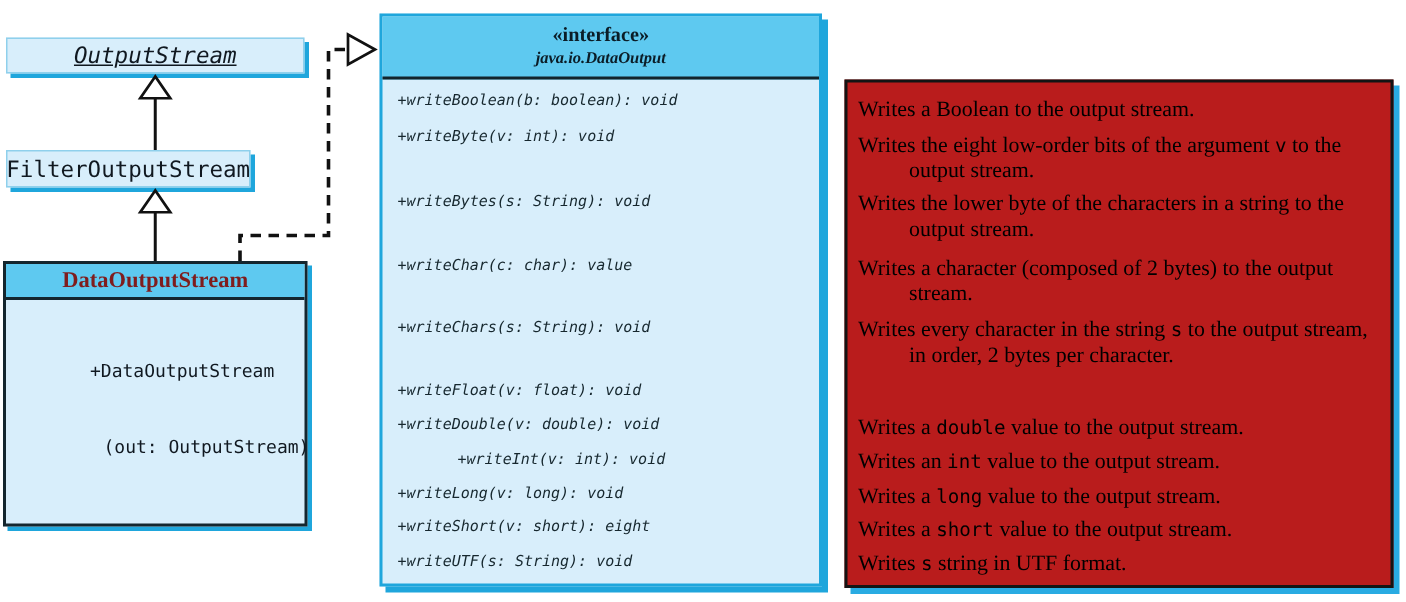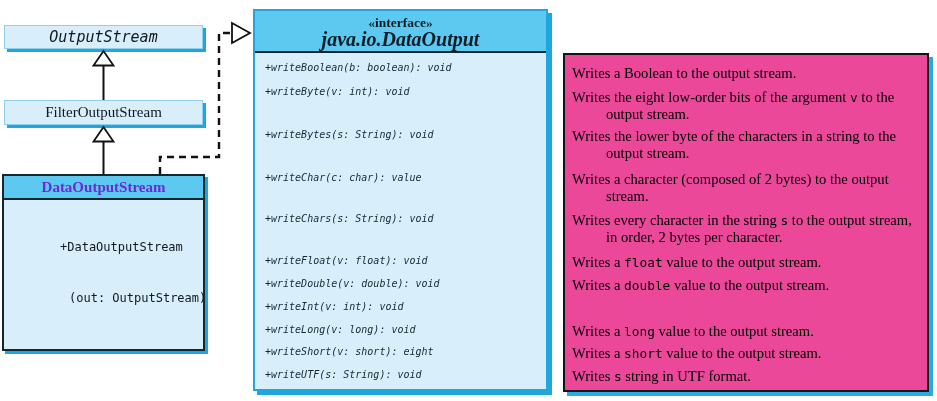--- a/index.html
+++ b/index.html
@@ -21,35 +21,35 @@
   
   .cls-box{
     position:absolute;
     background:var(--body-blue);
     border:1px solid #8fd0ec;
     box-shadow:3px 3px 0 var(--accent-cyan);
     display:flex;align-items:center;justify-content:center;
     font-family:"DejaVu Sans Mono", monospace;
     font-size:15px;color:var(--ink);
   }
-  .cls-box.italic{font-style:italic;}
+  .cls-box.italic{font-style:italic;text-decoration:underline;}
   #box-outputstream{left:4px;top:25px;width:199px;height:24px;}
-  #box-filteroutputstream{left:4px;top:100px;width:199px;height:25px;font-family:Liberation Serif, serif;}
+  #box-filteroutputstream{left:4px;top:100px;width:163px;height:25px;}
   #box-dataoutputstream{
     position:absolute;left:2px;top:174px;width:203px;
     border:2px solid var(--border-dark);
     box-shadow:3px 3px 0 var(--accent-cyan);
     background:var(--body-blue);
   }
   #box-dataoutputstream .hd{
     background:var(--header-blue);
     border-bottom:2px solid var(--border-dark);
     text-align:center;
     font-family:"Liberation Serif", serif;
-    font-weight:bold;font-size:15px;color:#6d28d9;
+    font-weight:bold;font-size:15px;color:#7f1d1d;
     padding:3px 0 2px 0;
   }
   #box-dataoutputstream .bd{
     padding:5px 4px 8px 20px;
     font-family:"DejaVu Sans Mono", monospace;
     font-size:12px;color:var(--ink);
     line-height:17px;white-space:pre;margin-left:36px;
   }
   #box-dataoutputstream .bd .member-line:nth-child(2){padding-left:9px;}
   
@@ -60,31 +60,31 @@
     box-shadow:4px 4px 0 var(--accent-cyan);
   }
   .iface-box .hd{
     background:var(--header-blue);
     border-bottom:2px solid #12242c;
     text-align:center;
     padding:4px 0 3px 0;
     color:#0b1d27;
   }
   .iface-box .stereotype{font-weight:bold;font-size:13.5px;line-height:16px;}
-  .iface-box .iface-name{font-weight:bold;font-style:italic;font-size:20px;line-height:17px;}
+  .iface-box .iface-name{font-weight:bold;font-style:italic;font-size:11px;line-height:17px;}
   .method-line{
     position:absolute;left:10px;right:4px;
     font-family:"DejaVu Sans Mono", monospace;
     font-style:italic;font-size:10px;line-height:17px;
     color:#16272e;white-space:nowrap;
   }
   
   .desc-box{
     position:absolute;left:563px;top:53px;width:366px;height:339px;
-    background:#ec4899;
+    background:#b91c1c;
     border:2px solid #141414;
     box-shadow:4px 4px 0 #29ABE2;
   }
   .desc-row{
     position:absolute;left:7px;right:4px;
     font-family:"Liberation Serif", serif;
     font-size:14.6px;line-height:17px;color:#000;
     padding-left:34px;text-indent:-34px;
   }
   .desc-row .code{
@@ -136,33 +136,33 @@
       <div class="iface-name">java.io.DataOutput</div>
     </div>
     <div id="method-list">
         <div class="method-line" style="top: 48px;">+writeBoolean(b: boolean): void</div>
         <div class="method-line" style="top: 72px;">+writeByte(v: int): void</div>
         <div class="method-line" style="top: 115px;">+writeBytes(s: String): void</div>
         <div class="method-line" style="top: 158px;">+writeChar(c: char): value</div>
         <div class="method-line" style="top: 199px;">+writeChars(s: String): void</div>
         <div class="method-line" style="top: 241px;">+writeFloat(v: float): void</div>
         <div class="method-line" style="top: 264px;">+writeDouble(v: double): void</div>
-        <div class="method-line" style="top: 287px;">+writeInt(v: int): void</div>
+        <div class="method-line" style="top: 287px; margin-left: 40px;">+writeInt(v: int): void</div>
         <div class="method-line" style="top: 310px;">+writeLong(v: long): void</div>
         <div class="method-line" style="top: 332px;">+writeShort(v: short): eight</div>
         <div class="method-line" style="top: 355px;">+writeUTF(s: String): void</div>
       </div>
   </div>
 
   <div class="desc-box" id="desc-box">
       <div class="desc-row" style="top: 10px;"><span>Writes a Boolean to the output stream.</span></div>
       <div class="desc-row" style="top: 34px;"><span>Writes the eight low-order bits of the argument </span><span class="code">v</span><span> to the output stream.</span></div>
       <div class="desc-row" style="top: 73px;"><span>Writes the lower byte of the characters in a string to the output stream.</span></div>
       <div class="desc-row" style="top: 116px;"><span>Writes a character (composed of 2 bytes) to the output stream.</span></div>
       <div class="desc-row" style="top: 157px;"><span>Writes every character in the string </span><span class="code">s</span><span> to the output stream, in order, 2 bytes per character.</span></div>
-      <div class="desc-row" style="top: 199px;"><span>Writes a </span><span class="code">float</span><span> value to the output stream.</span></div>
       <div class="desc-row" style="top: 222px;"><span>Writes a </span><span class="code">double</span><span> value to the output stream.</span></div>
+      <div class="desc-row" style="top: 245px;"><span>Writes an </span><span class="code">int</span><span> value to the output stream.</span></div>
       <div class="desc-row" style="top: 268px;"><span>Writes a </span><span class="code">long</span><span> value to the output stream.</span></div>
       <div class="desc-row" style="top: 290px;"><span>Writes a </span><span class="code">short</span><span> value to the output stream.</span></div>
       <div class="desc-row" style="top: 313px;"><span>Writes </span><span class="code">s</span><span> string in UTF format.</span></div>
     </div>
 
 </div>
 
 </body></html>

